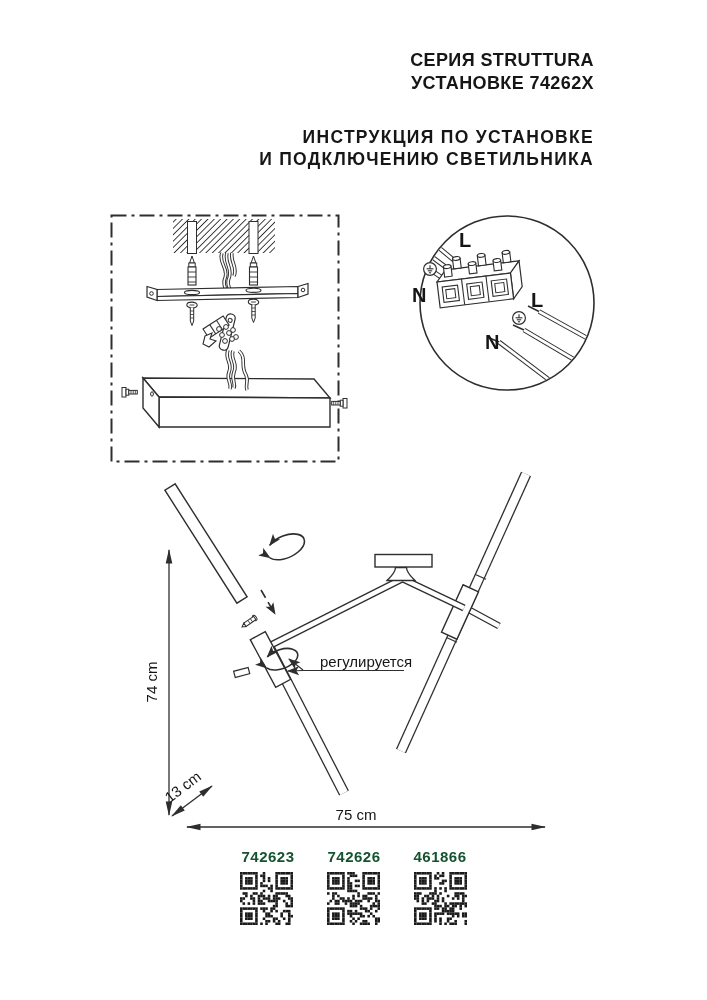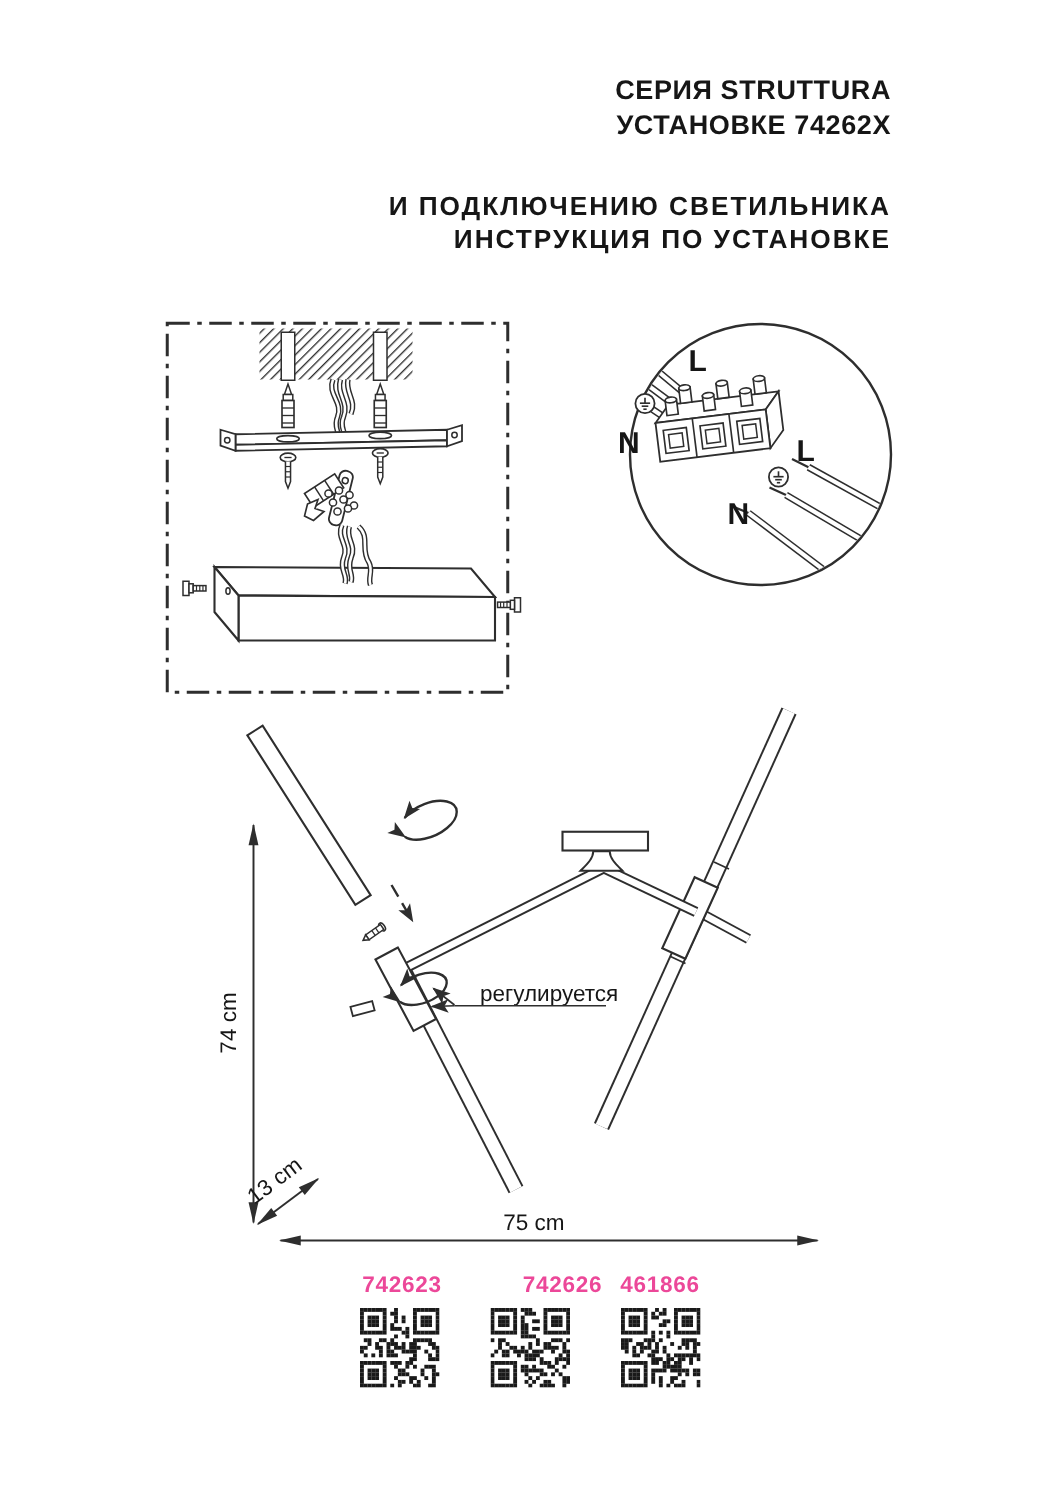--- a/index.html
+++ b/index.html
@@ -20,36 +20,36 @@
   .tube-o{stroke:#2e2e2e;stroke-width:11;fill:none;}
   .tube-i{stroke:#ffffff;stroke-width:8.4;fill:none;}
   .arm-o{stroke:#2e2e2e;stroke-width:7;fill:none;}
   .arm-i{stroke:#ffffff;stroke-width:4.4;fill:none;}
   .wire-o{stroke:#2e2e2e;stroke-width:4.8;fill:none;}
   .wire-i{stroke:#ffffff;stroke-width:2.8;fill:none;}
   .wsm-o{stroke:#2e2e2e;stroke-width:3.6;fill:none;}
   .wsm-i{stroke:#ffffff;stroke-width:1.7;fill:none;}
   .art-label{
     position:absolute;top:848px;transform:translateX(-50%);
-    font-size:15px;font-weight:bold;color:#ec4899;letter-spacing:0.5px;
+    font-size:15px;font-weight:bold;color:#14532d;letter-spacing:0.5px;
   }
   .qr{position:absolute;width:53px;height:53px;}
   .qr rect{fill:#1a1a1a;}
 </style>
 </head>
 <body>
 
 <div class="page">
 
   <div class="header">
     <div class="h-series">СЕРИЯ STRUTTURA</div>
     <div class="h-series">УСТАНОВКЕ 74262X</div>
     <div class="h-gap"></div>
+    <div class="h-instr">ИНСТРУКЦИЯ ПО УСТАНОВКЕ</div>
     <div class="h-instr">И ПОДКЛЮЧЕНИЮ СВЕТИЛЬНИКА</div>
-    <div class="h-instr">ИНСТРУКЦИЯ ПО УСТАНОВКЕ</div>
   </div>
 
   <svg class="canvas" width="707" height="1000" viewBox="0 0 707 1000" xmlns="http://www.w3.org/2000/svg">
     <defs>
       <pattern id="hatch" patternUnits="userSpaceOnUse" width="4.5" height="4.5" patternTransform="rotate(45)">
         <rect width="4.5" height="4.5" fill="#ffffff"></rect>
         <line x1="0" y1="0" x2="0" y2="4.5" stroke="#2e2e2e" stroke-width="1.8"></line>
       </pattern>
       <marker id="dimE" markerUnits="userSpaceOnUse" markerWidth="16" markerHeight="9" refX="14" refY="4.5" orient="auto">
         <path d="M15,4.5 L0.5,7.8 L0.5,1.2 Z" fill="#2e2e2e"></path>
@@ -302,21 +302,21 @@
       <g>
         <text x="320" y="667" class="txt dim">регулируется</text>
         <line x1="303" y1="670.5" x2="404" y2="670.5" class="ln" stroke-width="1.1"></line>
         <line x1="303" y1="670" x2="289" y2="659" class="ln" stroke-width="1.1" marker-end="url(#blk)"></line>
         <line x1="303" y1="670.5" x2="288" y2="671" class="ln" stroke-width="1.1" marker-end="url(#blk)"></line>
       </g>
     </g>
   </svg>
 
   <div class="art-label" style="left:268px">742623</div>
-  <div class="art-label" style="left:375px">742626</div>
+  <div class="art-label" style="left:354px">742626</div>
   <div class="art-label" style="left:440px">461866</div>
 
   <svg class="qr" style="left:240px;top:872px" viewBox="0 0 53 53" xmlns="http://www.w3.org/2000/svg">
       <rect x="0.00" y="0.00" width="2.58" height="2.58"></rect>
       <rect x="2.52" y="0.00" width="2.58" height="2.58"></rect>
       <rect x="5.05" y="0.00" width="2.58" height="2.58"></rect>
       <rect x="7.57" y="0.00" width="2.58" height="2.58"></rect>
       <rect x="10.10" y="0.00" width="2.58" height="2.58"></rect>
       <rect x="12.62" y="0.00" width="2.58" height="2.58"></rect>
       <rect x="15.14" y="0.00" width="2.58" height="2.58"></rect>

